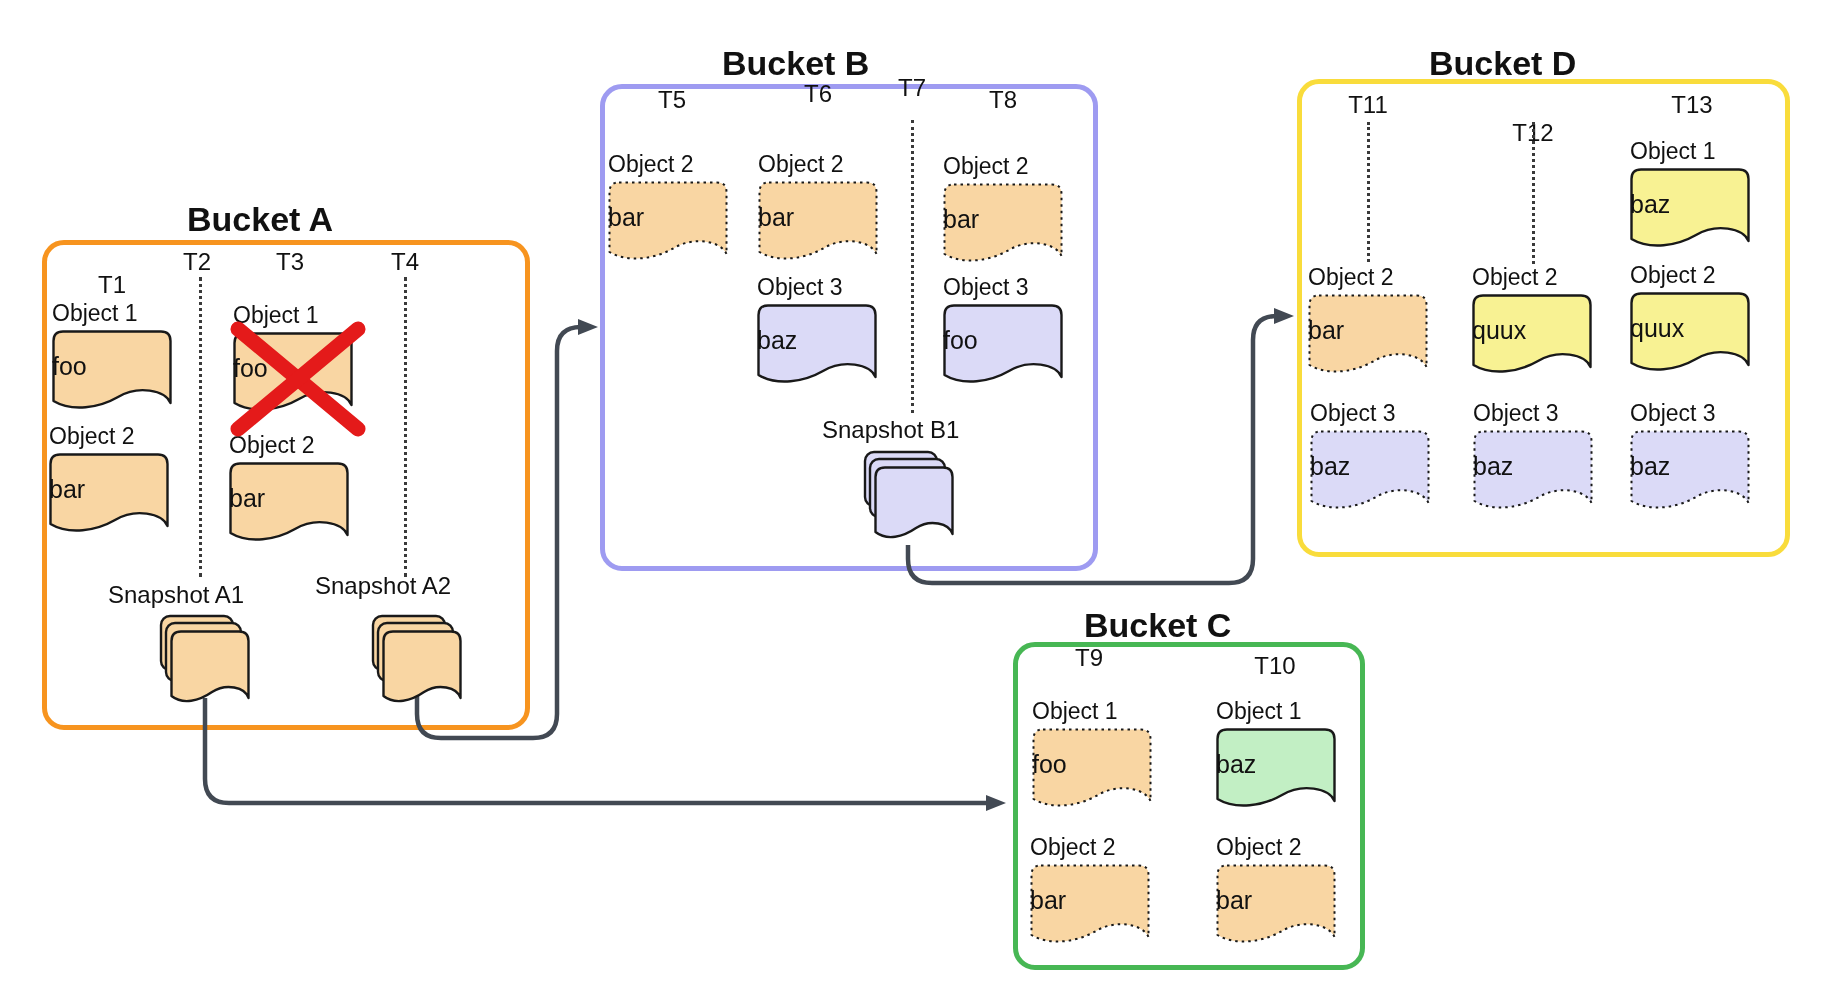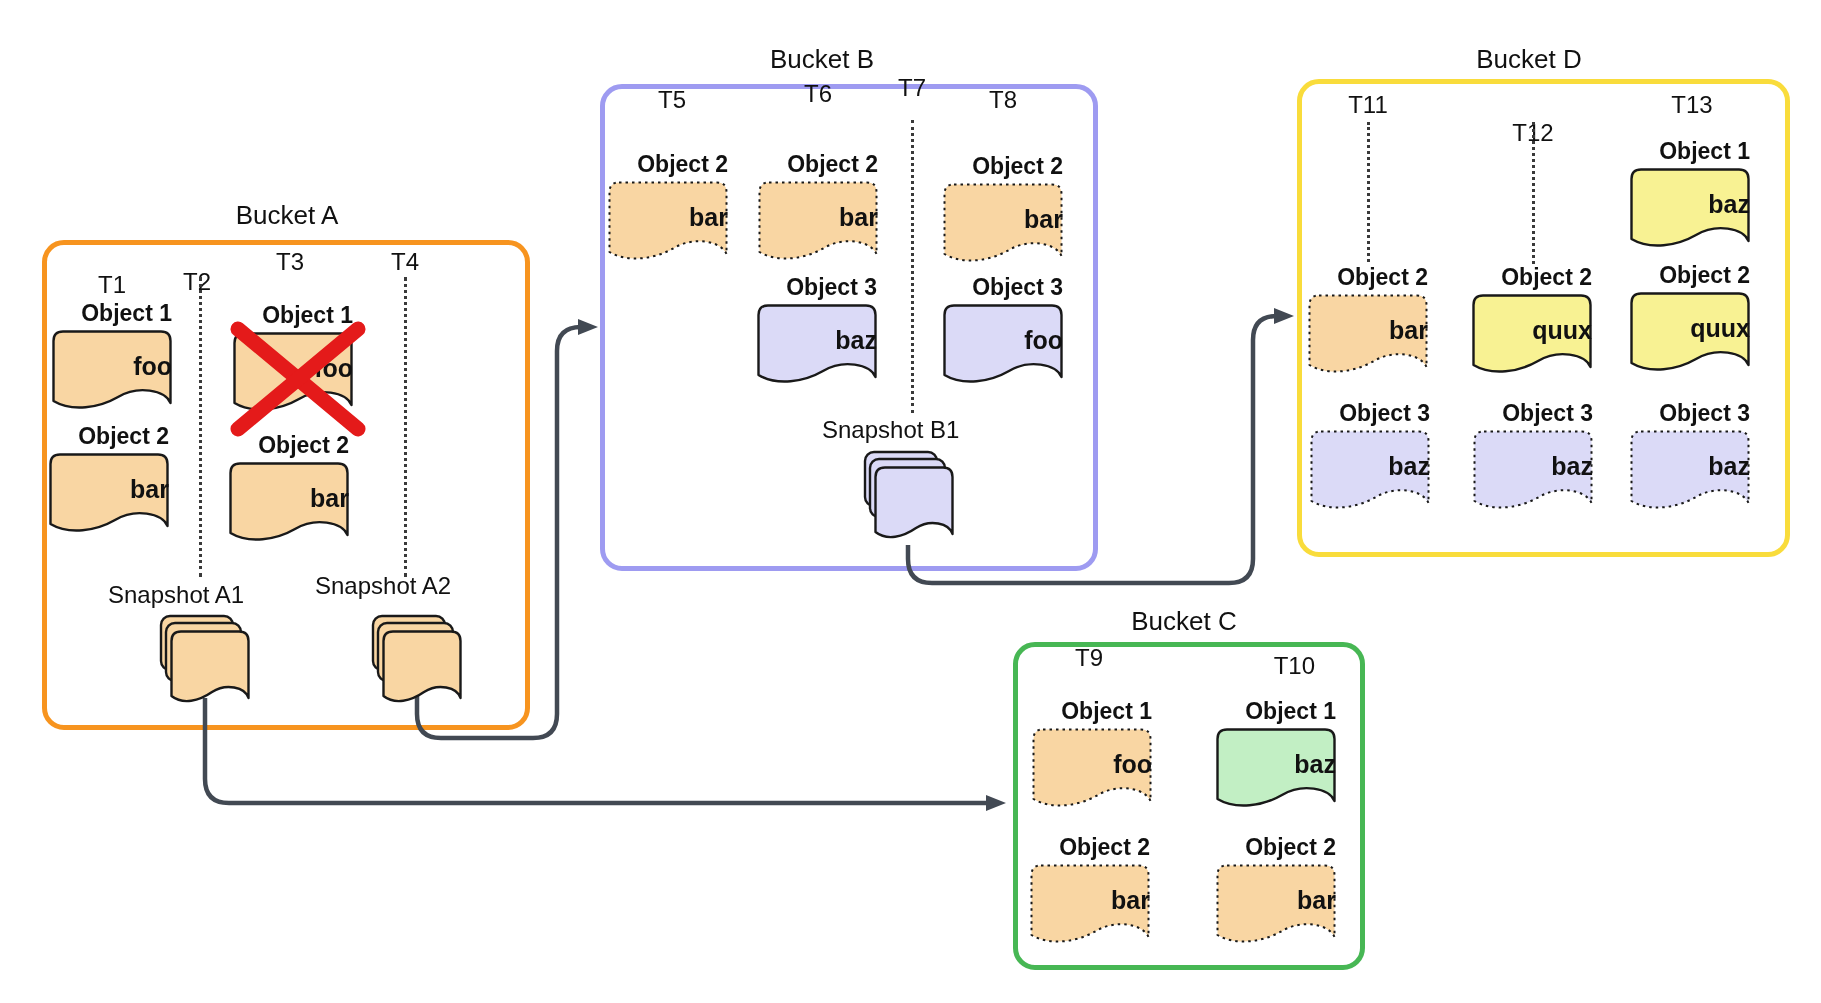--- a/index.html
+++ b/index.html
@@ -1,24 +1,24 @@
 <!DOCTYPE html>
 <html><head>
 <meta charset="utf-8">
 <style>
   html,body{margin:0;padding:0;background:#fff;}
   body{width:1821px;height:1003px;font-family:"Liberation Sans",sans-serif;color:#111;}
   #canvas{position:relative;width:1821px;height:1003px;overflow:hidden;background:#fff;}
 
   .bucket{position:absolute;border:5px solid #999;border-radius:22px;background:#fff;z-index:1;}
-  .bucket-title{position:absolute;width:200px;text-align:center;font-size:26px;font-weight:normal;z-index:2;}
+  .bucket-title{position:absolute;width:200px;text-align:left;font-size:34px;font-weight:bold;z-index:2;}
   .tlabel{position:absolute;width:80px;text-align:center;font-size:24px;z-index:2;}
   .vdots{position:absolute;width:0;border-left:3px dotted #3a3a3a;z-index:2;}
 
-  .obj{position:absolute;width:120px;text-align:right;z-index:4;font-weight:bold;}
+  .obj{position:absolute;width:120px;text-align:left;z-index:4;}
   .obj-label{font-size:23px;height:28px;line-height:26px;white-space:nowrap;}
   .doc{position:relative;width:120px;height:84px;margin-top:2px;}
   .doc svg{position:absolute;left:0;top:0;}
   .doc-value{position:relative;display:block;line-height:72px;font-size:25px;z-index:1;}
 
   .snap-label{position:absolute;width:180px;text-align:left;font-size:24px;z-index:4;white-space:nowrap;}
   .snap-icon{position:absolute;width:96px;height:100px;z-index:5;}
   .snap-icon svg{position:absolute;left:0;top:0;}
 
   .delete-x{position:absolute;z-index:6;}
@@ -33,31 +33,31 @@
   <div class="bucket" style="left: 600px; top: 84px; width: 488px; height: 477px; border-color: rgb(158, 155, 241);"></div>
   <div class="bucket" style="left: 1013px; top: 642px; width: 342px; height: 318px; border-color: rgb(71, 183, 84);"></div>
   <div class="bucket" style="left: 1297px; top: 79px; width: 483px; height: 468px; border-color: rgb(249, 220, 59);"></div>
 
   <div class="bucket-title" style="left:187px;top:200px;">Bucket A</div>
   <div class="bucket-title" style="left:722px;top:44px;">Bucket B</div>
   <div class="bucket-title" style="left:1084px;top:606px;">Bucket C</div>
   <div class="bucket-title" style="left:1429px;top:44px;">Bucket D</div>
 
   <div class="tlabel" style="left:72px;top:248px;margin-top:23px;">T1</div>
-  <div class="tlabel" style="left:157px;top:248px;margin-top:20px;">T2</div>
+  <div class="tlabel" style="left:157px;top:248px;">T2</div>
   <div class="tlabel" style="left:250px;top:248px;">T3</div>
   <div class="tlabel" style="left:365px;top:248px;">T4</div>
 
   <div class="tlabel" style="left:632px;top:86px;">T5</div>
   <div class="tlabel" style="left:778px;top:80px;">T6</div>
   <div class="tlabel" style="left:872px;top:74px;">T7</div>
   <div class="tlabel" style="left:963px;top:86px;">T8</div>
 
   <div class="tlabel" style="left:1049px;top:644px;">T9</div>
-  <div class="tlabel" style="left:1235px;top:652px;text-align:right;">T10</div>
+  <div class="tlabel" style="left:1235px;top:652px;">T10</div>
 
   <div class="tlabel" style="left:1328px;top:91px;">T11</div>
   <div class="tlabel" style="left:1493px;top:91px;margin-top:28px;">T12</div>
   <div class="tlabel" style="left:1652px;top:91px;">T13</div>
 
   <div class="vdots" style="left:199px;top:277px;height:300px;"></div>
   <div class="vdots" style="left:404px;top:277px;height:300px;"></div>
   <div class="vdots" style="left:911px;top:120px;height:293px;"></div>
   <div class="vdots" style="left:1367px;top:122px;height:140px;"></div>
   <div class="vdots" style="left:1532px;top:122px;height:142px;"></div>

